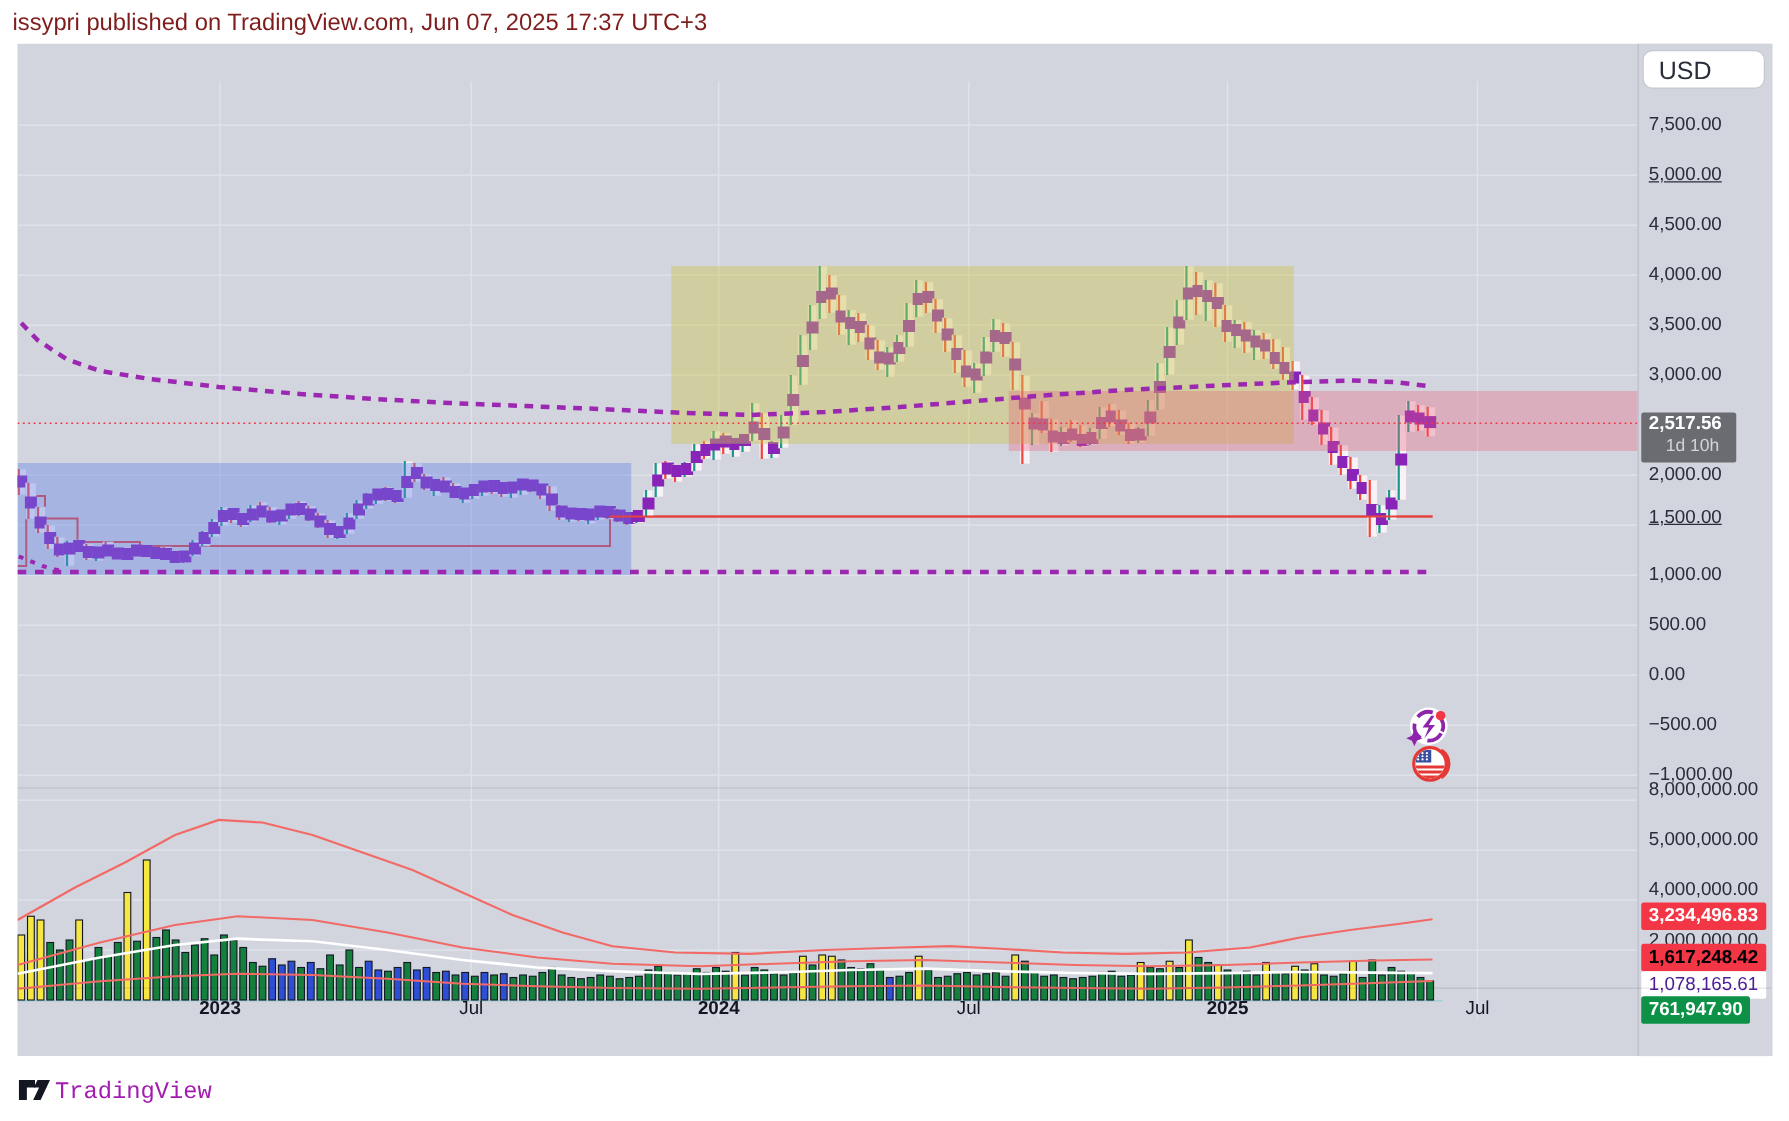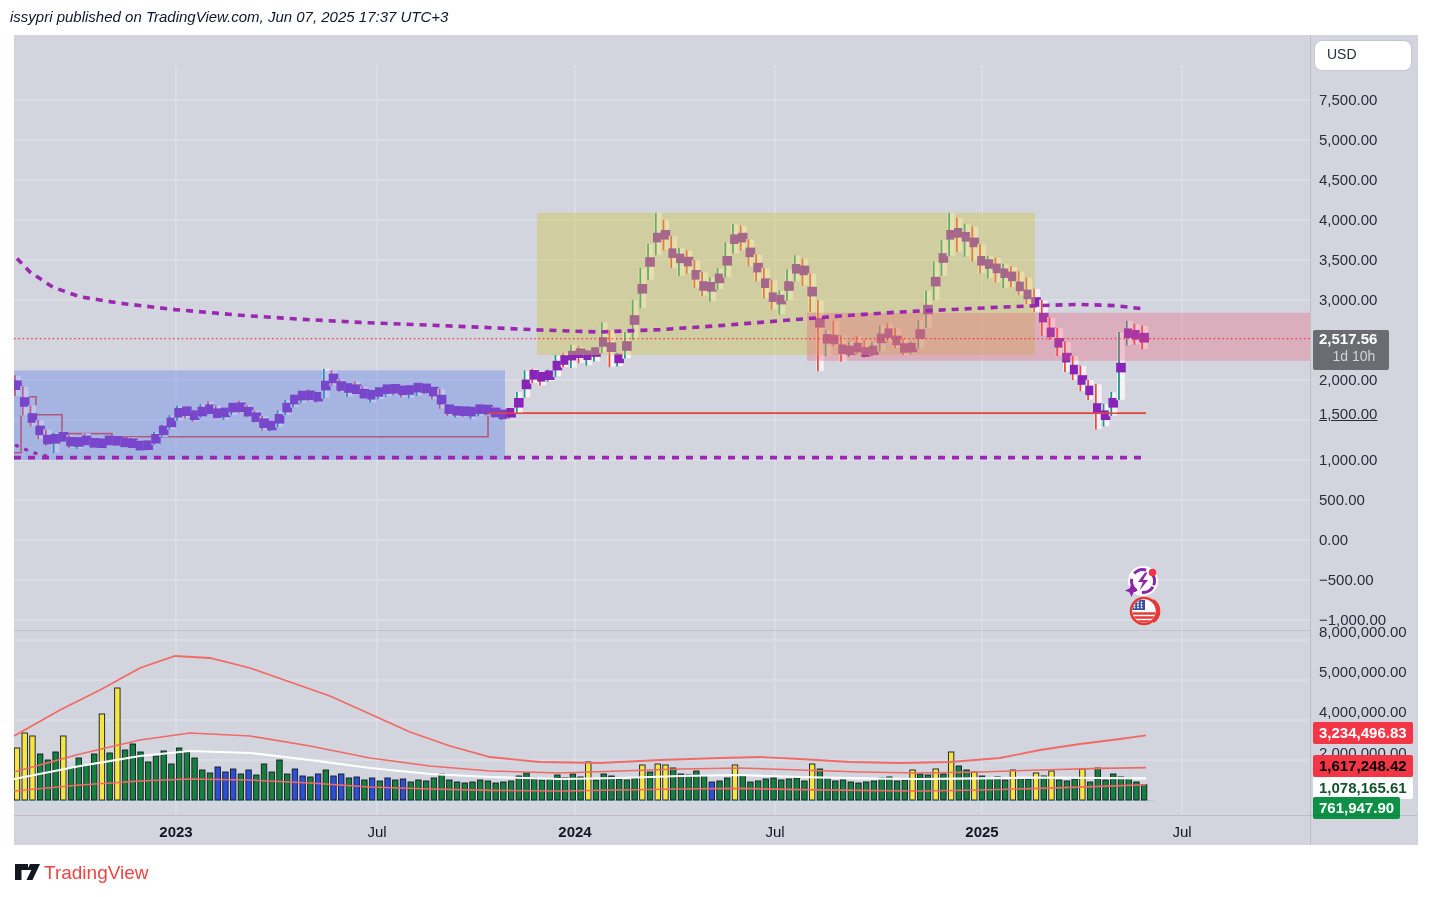--- a/index.html
+++ b/index.html
@@ -1,53 +1,53 @@
 <!DOCTYPE html>
 <html><head>
 <meta charset="utf-8">
 <style>
   html,body{margin:0;padding:0;background:#ffffff;}
   body{font-family:"Liberation Sans",sans-serif;-webkit-font-smoothing:antialiased;}
   #page{position:relative;width:1431px;height:897px;background:#ffffff;overflow:hidden;}
 
   
   #published-bar{position:absolute;left:0;top:0;width:1431px;height:35px;background:#ffffff;}
-  #published-bar .txt{position:absolute;left:10px;top:8px;font-size:15px;color:#0f172a;font-style:italic;}
+  #published-bar .txt{position:absolute;left:10px;top:8px;font-size:19px;color:#7f1d1d;}
 
   
   #widget{position:absolute;left:14px;top:35px;width:1403px;height:810px;background:#d2d5de;}
   #plot-svg{position:absolute;left:0;top:0;}
 
   
   #legend{position:absolute;left:8px;top:11px;font-size:15px;color:#131722;white-space:nowrap;z-index:5;}
   #legend .red{color:#f23645;}
   #legend span{margin-right:6px;}
 
   
   #axis-panel{position:absolute;left:1296px;top:0;width:107px;height:810px;background:#d2d5de;border-left:1px solid rgba(30,34,45,0.12);}
   .axis-label{position:absolute;left:8px;font-size:15px;color:#2a2e39;white-space:nowrap;}
   #currency-btn{position:absolute;left:4px;top:6px;width:96px;height:29px;background:#ffffff;border-radius:7px;box-shadow:0 0 0 1px rgba(0,0,0,0.06);}
-  #currency-btn .lbl{position:absolute;left:12px;top:5px;font-size:14px;color:#2a2e39;}
+  #currency-btn .lbl{position:absolute;left:12px;top:5px;font-size:20px;color:#2a2e39;}
   #price-badge{position:absolute;left:2px;top:295px;width:76px;height:40px;background:#6a6c72;border-radius:2px;color:#ffffff;padding-left:6px;box-sizing:border-box;}
   #price-badge .p{font-size:15px;font-weight:bold;line-height:18px;}
   #price-badge .cd{font-size:14px;color:#d3d4d8;line-height:16px;text-align:center;}
   .vol-badge{position:absolute;left:2px;height:22px;border-radius:2px;font-size:15px;font-weight:bold;line-height:22px;padding:0 6px;white-space:nowrap;}
 
   
-  #time-axis{position:absolute;left:0;top:780px;width:1403px;height:30px;border-top:1px solid rgba(30,34,45,0.12);}
+  #time-axis{position:absolute;left:0;top:755px;width:1403px;height:30px;border-top:1px solid rgba(30,34,45,0.12);}
   .time-label{position:absolute;top:7px;transform:translateX(-50%);font-size:15px;color:#131722;}
   .time-label.bold{font-weight:bold;}
 
   
   #pane-divider{position:absolute;left:0;top:595px;width:1403px;height:1px;background:rgba(30,34,45,0.10);}
 
   
   #footer{position:absolute;left:0;top:845px;width:1431px;height:52px;background:#ffffff;}
   #tv-logo{position:absolute;left:15px;top:17px;}
-  #footer .name{position:absolute;left:44px;top:17px;font-size:19px;color:#ef4444;}
+  #footer .name{position:absolute;left:44px;top:17px;font-size:19px;color:#a21caf;font-family:Liberation Mono, monospace;}
 </style>
 </head>
 <body>
 
 <div id="page">
 
   <div id="published-bar">
     <div class="txt">issypri published on TradingView.com, Jun 07, 2025 17:37 UTC+3</div>
   </div>
 
@@ -717,21 +717,21 @@
 
 
     <div id="pane-divider"></div>
 
     <div id="axis-panel">
       <div id="currency-btn">
         <div class="lbl">USD</div>
       </div>
       <div id="axis-labels">
           <div class="axis-label" style="top: 56px;">7,500.00</div>
-          <div class="axis-label" style="top: 96px;">5,000.00</div>
+          <div class="axis-label" style="top: 96px; text-decoration: underline;">5,000.00</div>
           <div class="axis-label" style="top: 136px;">4,500.00</div>
           <div class="axis-label" style="top: 176px;">4,000.00</div>
           <div class="axis-label" style="top: 216px;">3,500.00</div>
           <div class="axis-label" style="top: 256px;">3,000.00</div>
           <div class="axis-label" style="top: 336px;">2,000.00</div>
           <div class="axis-label" style="top: 370px; text-decoration: underline;">1,500.00</div>
           <div class="axis-label" style="top: 416px;">1,000.00</div>
           <div class="axis-label" style="top: 456px;">500.00</div>
           <div class="axis-label" style="top: 496px;">0.00</div>
           <div class="axis-label" style="top: 536px;">−500.00</div>
@@ -741,21 +741,21 @@
           <div class="axis-label" style="top: 668px;">4,000,000.00</div>
           <div class="axis-label" style="top: 709px;">2,000,000.00</div>
         </div>
       <div id="price-badge">
         <div class="p">2,517.56</div>
         <div class="cd">1d 10h</div>
       </div>
       <div id="vol-badges">
           <div class="vol-badge" style="top: 687px; background: rgb(242, 54, 69); color: rgb(255, 255, 255);">3,234,496.83</div>
           <div class="vol-badge" style="top: 720px; background: rgb(242, 54, 69); color: #000000;">1,617,248.42</div>
-          <div class="vol-badge" style="top: 742px; background: rgb(255, 255, 255); color: #14532d; font-weight: bold;">1,078,165.61</div>
+          <div class="vol-badge" style="top: 742px; background: rgb(255, 255, 255); color: #4c1d95; font-weight: normal;">1,078,165.61</div>
           <div class="vol-badge" style="top: 762px; background: rgb(12, 145, 70); color: rgb(255, 255, 255);">761,947.90</div>
         </div>
     </div>
 
     <div id="time-axis">
         <div class="time-label bold" style="left: 162px;">2023</div>
         <div class="time-label" style="left: 363px;">Jul</div>
         <div class="time-label bold" style="left: 561px;">2024</div>
         <div class="time-label" style="left: 761px;">Jul</div>
         <div class="time-label bold" style="left: 968px;">2025</div>

